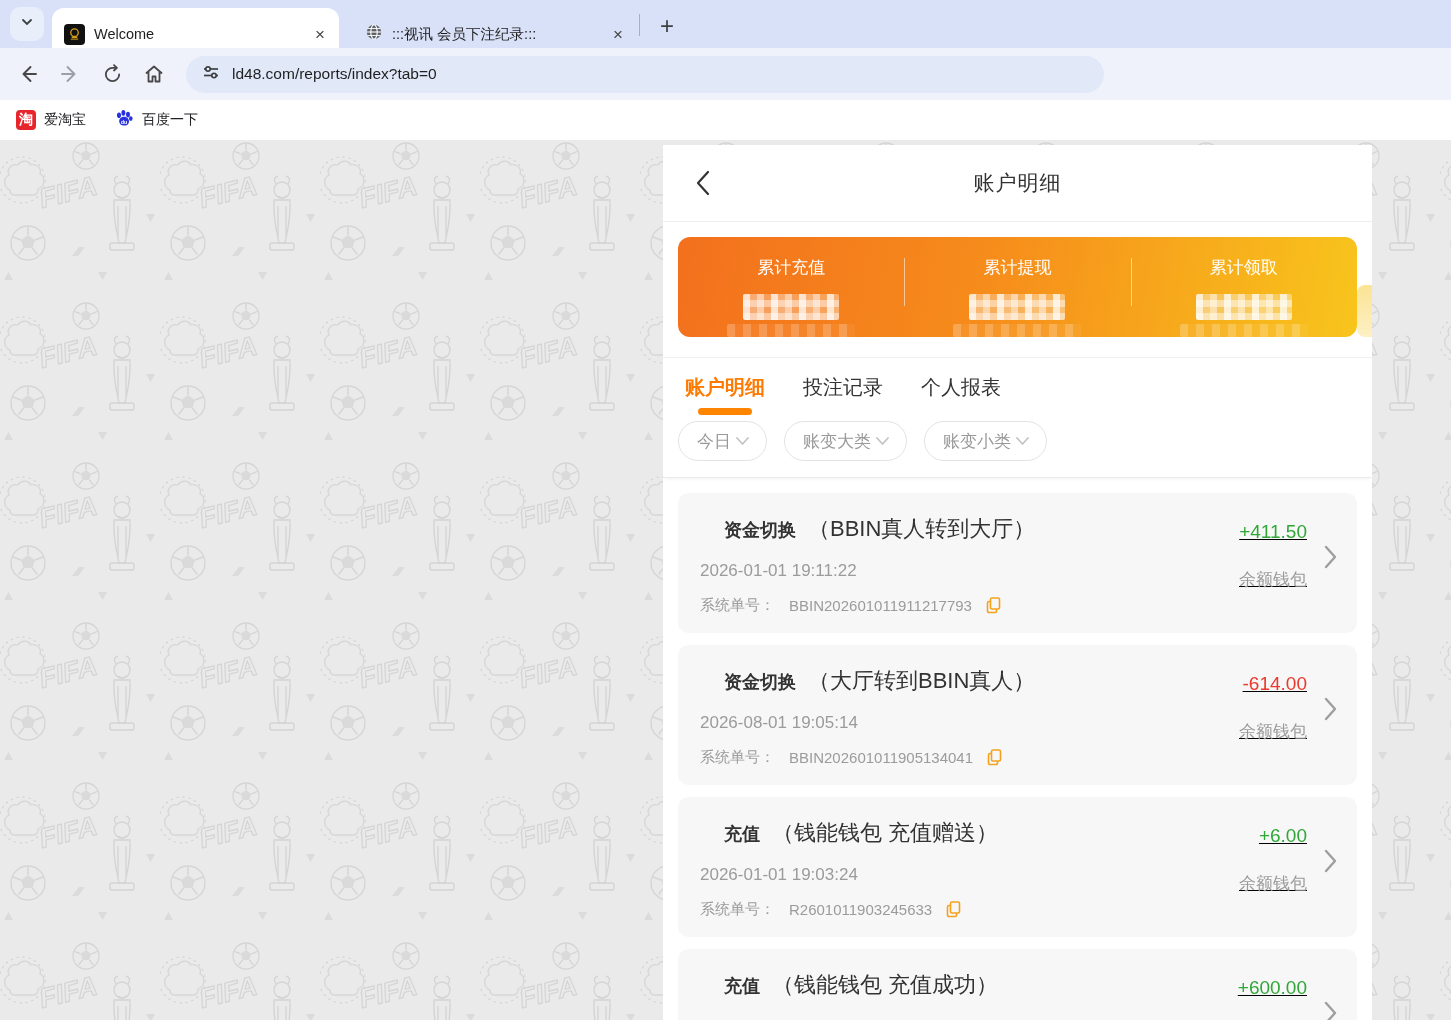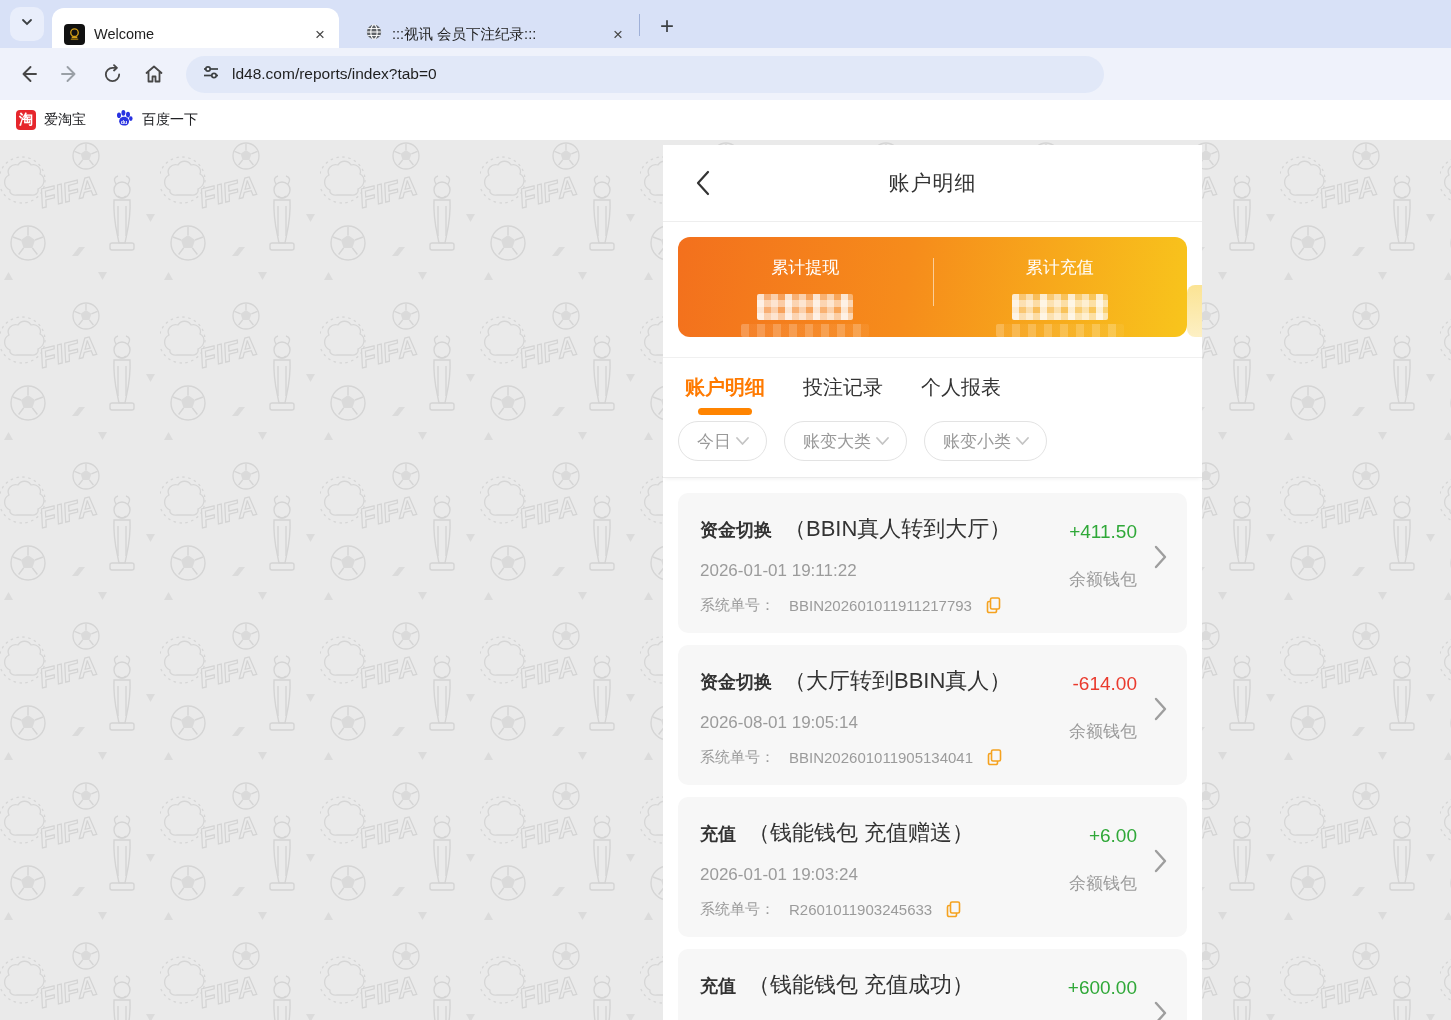--- a/index.html
+++ b/index.html
@@ -29,21 +29,21 @@
   .bookmarks { height:40px; background:#ffffff; display:flex; align-items:center; padding:0 16px; gap:28px; }
   .bookmark { display:flex; align-items:center; gap:8px; cursor:pointer; }
   .bookmark-label { font-size:14px; color:#202124; }
   .tb-icon { width:20px; height:20px; border-radius:4px; background:#e6262c; color:#fff;
     font-size:14px; font-weight:bold; display:flex; align-items:center; justify-content:center; }
 
   
   .page { position:relative; width:1451px; height:880px; background:#eaeaea; overflow:hidden; }
   .bg-pattern { position:absolute; left:0; top:0; }
 
-  .panel { position:absolute; left:663px; top:5px; width:539px; height:875px; background:#ffffff; overflow:hidden; }
+  .panel { position:absolute; left:663px; top:5px; width:709px; height:875px; background:#ffffff; overflow:hidden; }
 
   .p-header { height:77px; position:relative; display:flex; align-items:center; justify-content:center;
     border-bottom:1px solid #eeeeee; }
   .p-back { position:absolute; left:32px; top:24px; cursor:pointer; }
   .p-title { font-size:21px; color:#333; font-weight:500; letter-spacing:1px; }
 
   .summary-wrap { padding:15px 15px 20px; border-bottom:1px solid #f0f0f0; position:relative; }
   .summary-card { height:100px; border-radius:12px; display:flex; align-items:flex-start; padding-top:19px;
     background:linear-gradient(100deg,#f3701d 0%,#f68c1b 45%,#f8c51c 100%); }
   .sum-col { flex:1; text-align:center; position:relative; }
@@ -67,25 +67,25 @@
 
   .filters-row { display:flex; gap:17px; padding:4px 15px 16px; border-bottom:1px solid #ebebeb;
     box-shadow:0 3px 4px -2px rgba(0,0,0,.06); }
   .pill { height:40px; border:1px solid #e3e3e3; border-radius:20px; background:#fff;
     display:flex; align-items:center; gap:4px; padding:0 16px 0 18px; cursor:pointer; }
   .pill-label { font-size:17px; color:#999; }
 
   .list { padding:15px; display:flex; flex-direction:column; gap:12px; }
   .card { background:#f7f7f7; border-radius:10px; min-height:140px; position:relative; padding:21px 22px 18px; }
   .card-row1 { display:flex; align-items:baseline; gap:12px; }
-  .c-type { font-size:18px; font-weight:bold; color:#333; }
+  .c-type { font-size:18px; font-weight:bold; color:#333;margin-left:24px; }
   .c-detail { font-size:22px; color:#333; }
   .c-time { font-size:17px; color:#9b9b9b; margin-top:17px; }
   .c-order { font-size:15px; color:#9b9b9b; margin-top:15px; display:flex; align-items:center; gap:14px; }
-  .c-right { position:absolute; right:50px; top:28px; text-align:right; }
+  .c-right { position:absolute; right:50px; top:28px; text-align:right;text-decoration:underline; }
   .amount { font-size:19px; }
   .amount.pos { color:#2fa838; }
   .amount.neg { color:#ea3a2d; }
   .c-wallet { font-size:17px; color:#9b9b9b; margin-top:25px; }
   .c-chev { position:absolute; right:20px; top:52px; }
 </style>
 </head>
 <body>
 
 <div class="tabstrip">
@@ -230,26 +230,31 @@
         <svg width="16" height="28" viewBox="0 0 16 28">
             <polyline points="13,3 3,14 13,25" fill="none" stroke="#333" stroke-width="2.2" stroke-linecap="round" stroke-linejoin="round"></polyline>
           </svg>
       </span>
       <span class="p-title">账户明细</span>
     </div>
 
     <div class="summary-wrap">
       <div class="summary-card">
         <div class="sum-col">
+          <div class="sum-label">累计充值</div>
+          <div class="mosaic"></div>
+          <div class="mosaic-sub"></div>
+        </div>
+        <div class="sum-col">
           <div class="sum-label">累计提现</div>
           <div class="mosaic"></div>
           <div class="mosaic-sub"></div>
         </div>
         <div class="sum-col">
-          <div class="sum-label">累计充值</div>
+          <div class="sum-label">累计领取</div>
           <div class="mosaic"></div>
           <div class="mosaic-sub"></div>
         </div>
       </div>
       <div class="carousel-peek"></div>
     </div>
 
     <div class="tabs-row">
       <div class="ptab active">账户明细</div>
       <div class="ptab">投注记录</div>

